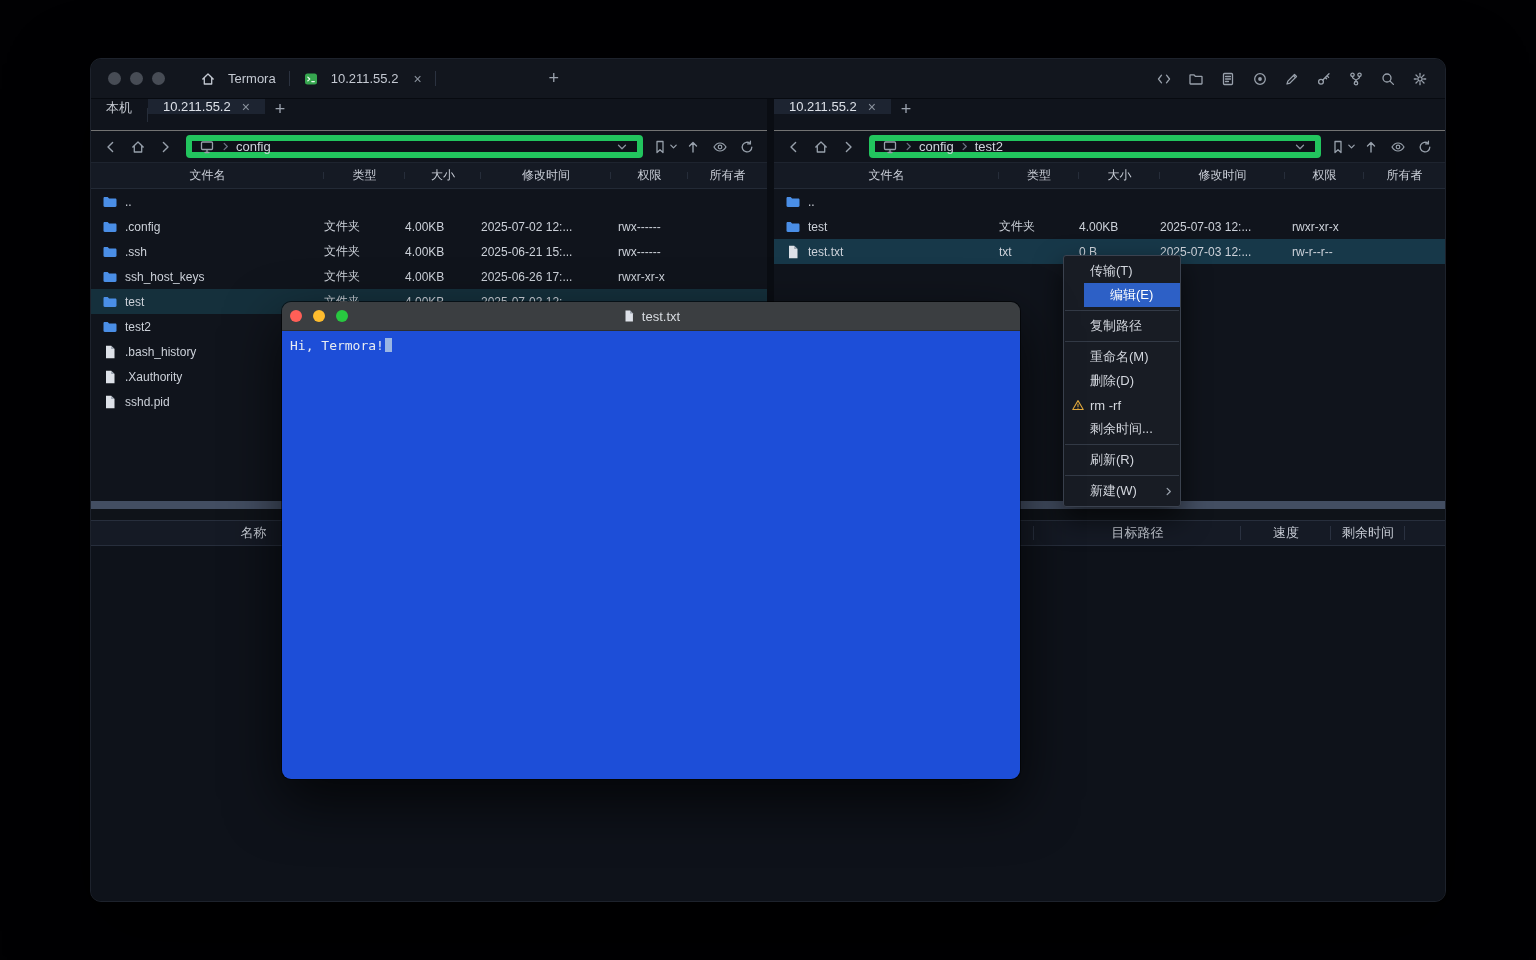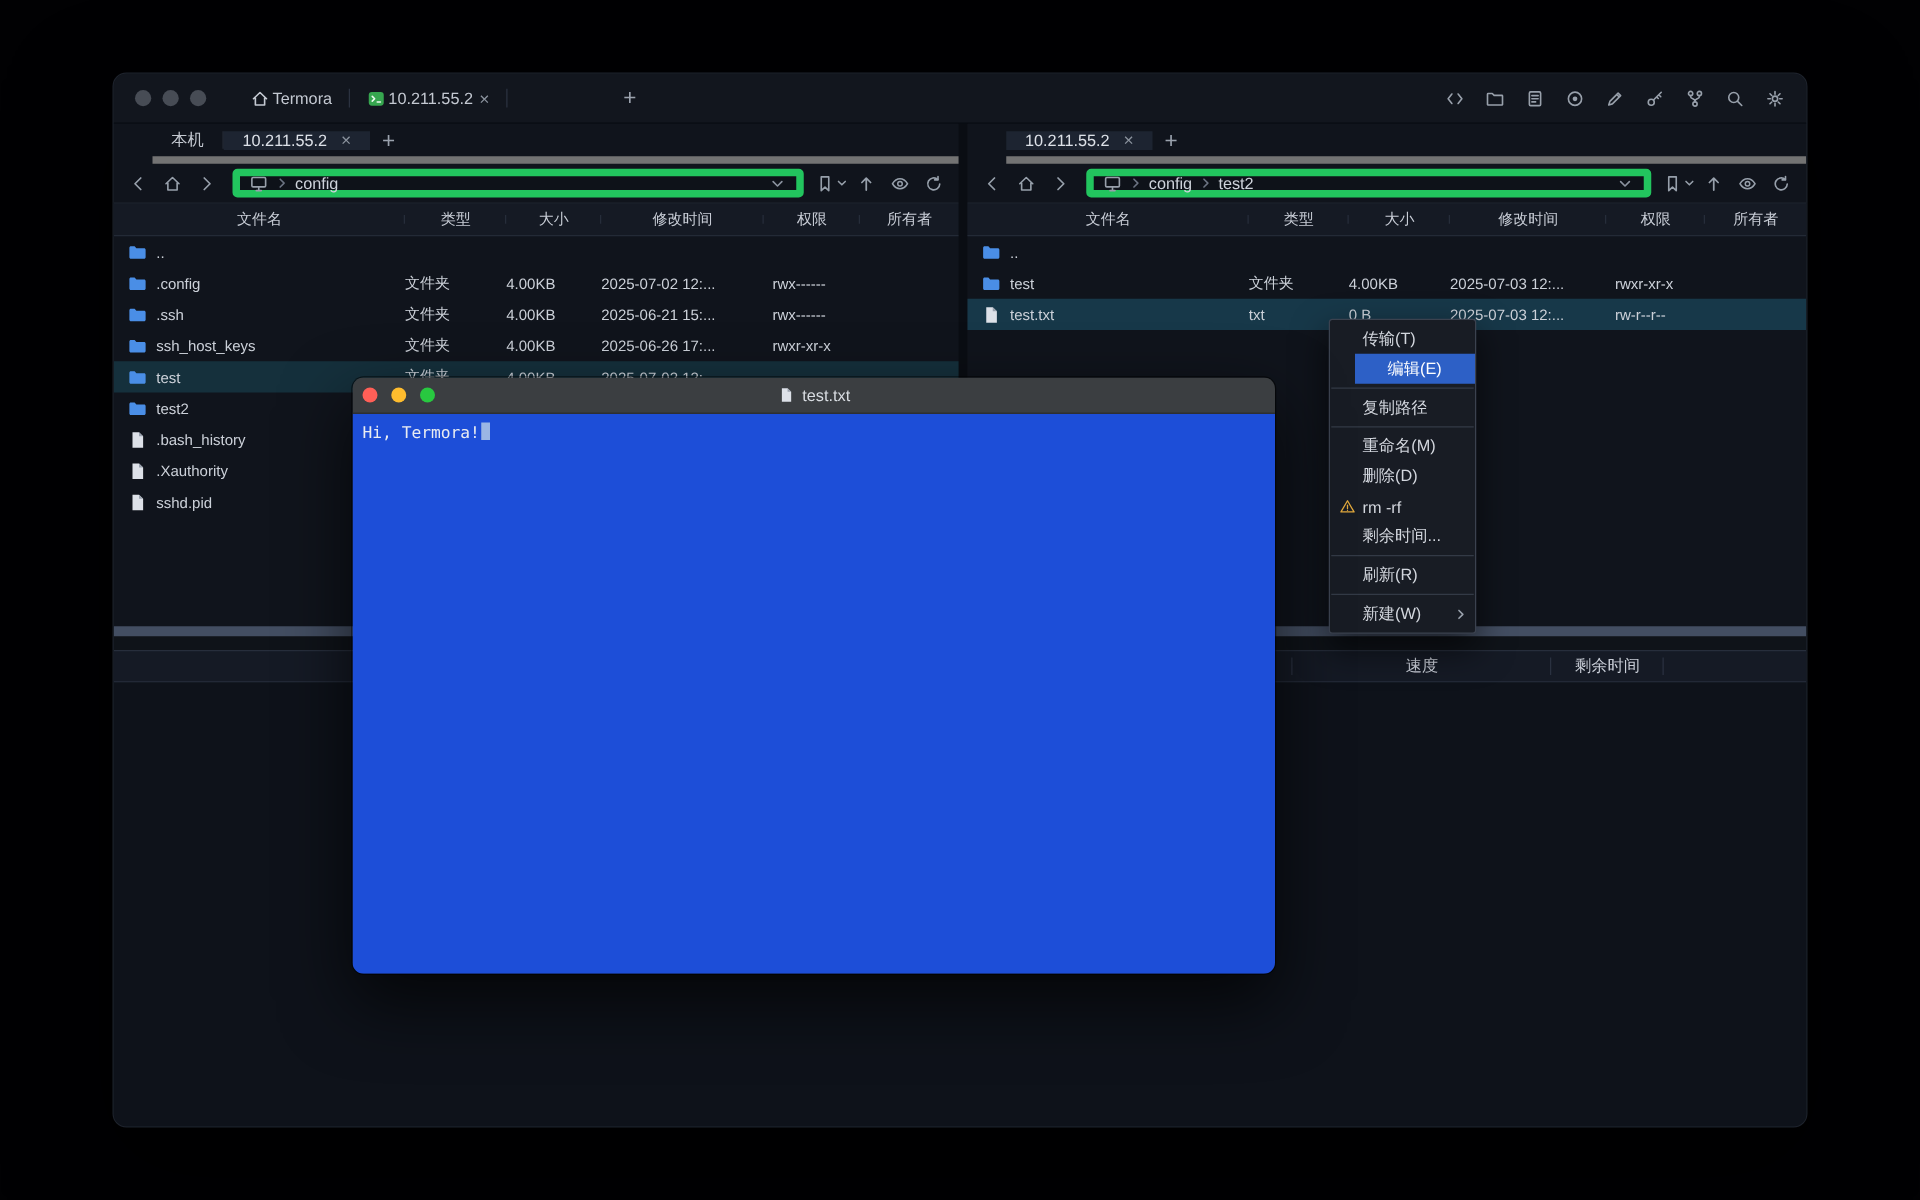--- a/index.html
+++ b/index.html
@@ -11,38 +11,38 @@
   .app { position:absolute; left:90px; top:58px; width:1356px; height:844px;
     background:#0f1319; border-radius:11px; overflow:hidden;
     border:1px solid #1d222c; box-shadow:0 30px 80px rgba(0,0,0,.85); }
 
   
   .titlebar { height:40px; background:#12161e; border-bottom:1px solid #070a10;
     display:flex; align-items:stretch; }
   .traffic { display:flex; gap:9px; align-items:center; padding:0 22px 0 17px; }
   .dot { width:13px; height:13px; border-radius:50%; background:#474c55; }
   .app-tabs { display:flex; align-items:stretch; }
-  .atab { display:flex; align-items:center; gap:2px; padding:0 13px; font-size:13px; color:#c4c9d2; }
+  .atab { display:flex; align-items:center; gap:12px; padding:0 13px; font-size:13px; color:#c4c9d2; }
   .atab.active { background:#0c4a6e; border-radius:7px 7px 0 0; color:#dde1e8;margin-top:47px; }
   .tclose { color:#8b939e; font-size:14px; line-height:1; margin-left:3px; }
   .vsep { width:1px; height:15px; background:#2b3240; align-self:center; }
   .newtab { width:30px; display:flex; align-items:center; justify-content:center;
     color:#9aa2ad; font-size:18px; }
   .tb-icons { margin-left:auto; display:flex; align-items:center; gap:12px;
     padding-right:15px; color:#98a0ab; }
   .tb-btn { width:20px; height:20px; display:flex; align-items:center; justify-content:center; }
 
   
   .panes { position:absolute; left:0; top:40px; width:100%; height:402px; display:flex; }
   .pane { display:flex; flex-direction:column; background:#10141c; }
   .pane.left { width:676px; }
   .pane-gap { width:9px; background:#0a0d13; }
   .pane.right { flex:1; }
 
-  .ptabs { height:32px; display:flex; align-items:center; border-bottom:6px solid #737373;margin-left:31px; }
+  .ptabs { height:32px; display:flex; align-items:flex-start; border-bottom:1px solid #737373; }
   .ptab { display:flex; align-items:center; gap:8px; padding:0 15px; font-size:13px; color:#c3c8d0; }
   .ptab.active { background:#1d2431; color:#dde1e8; }
   .pvsep { width:1px; height:14px; background:#262d39; align-self:center; }
 
   .navbar { height:32px; display:flex; align-items:center; padding:0 8px;
     gap:3px; border-bottom:1px solid #1e242f; color:#97a0ab; }
   .nav-btn { width:24px; height:24px; display:flex; align-items:center; justify-content:center; border-radius:4px; }
   .pathbox { flex:1; height:23px; border:6px solid #22c55e; border-radius:4px;
     background:#0e1219; display:flex; align-items:center; gap:6px; padding:0 7px;
     margin:0 6px; color:#ced3db; font-size:13px; }
@@ -564,20 +564,21 @@
             <div class="c-size">0 B</div>
             <div class="c-date">2025-07-03 12:...</div>
             <div class="c-perm">rw-r--r--</div>
             <div class="c-owner"></div>
         </div>
       </div>
     </div>
 
     <div class="splitter"></div>
     <div class="transfer-head">
+      <div class="hc">名称</div>
       <div class="hc"></div>
       <div class="hc">目标路径</div>
       <div class="hc">速度</div>
       <div class="hc">剩余时间</div>
       <div class="hc"></div>
     </div>
     <div class="transfer-body"></div>
   </div>
 
   <div class="editor">

